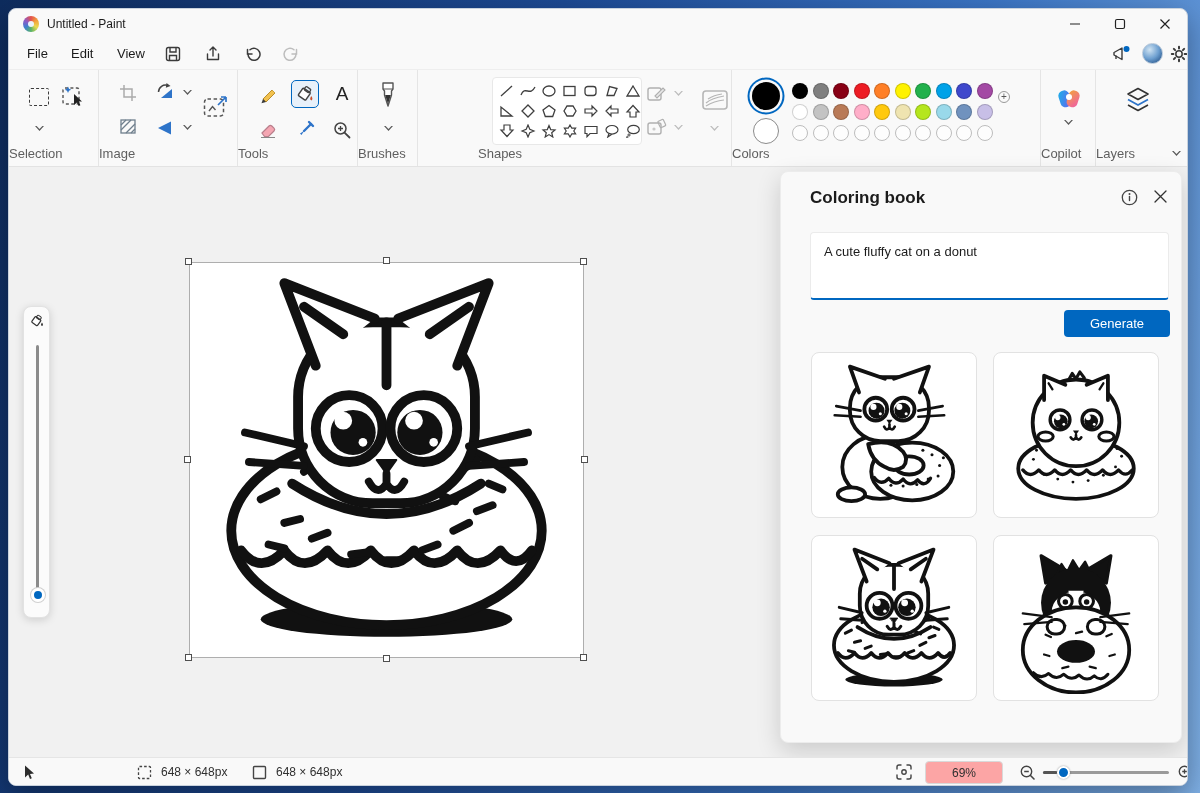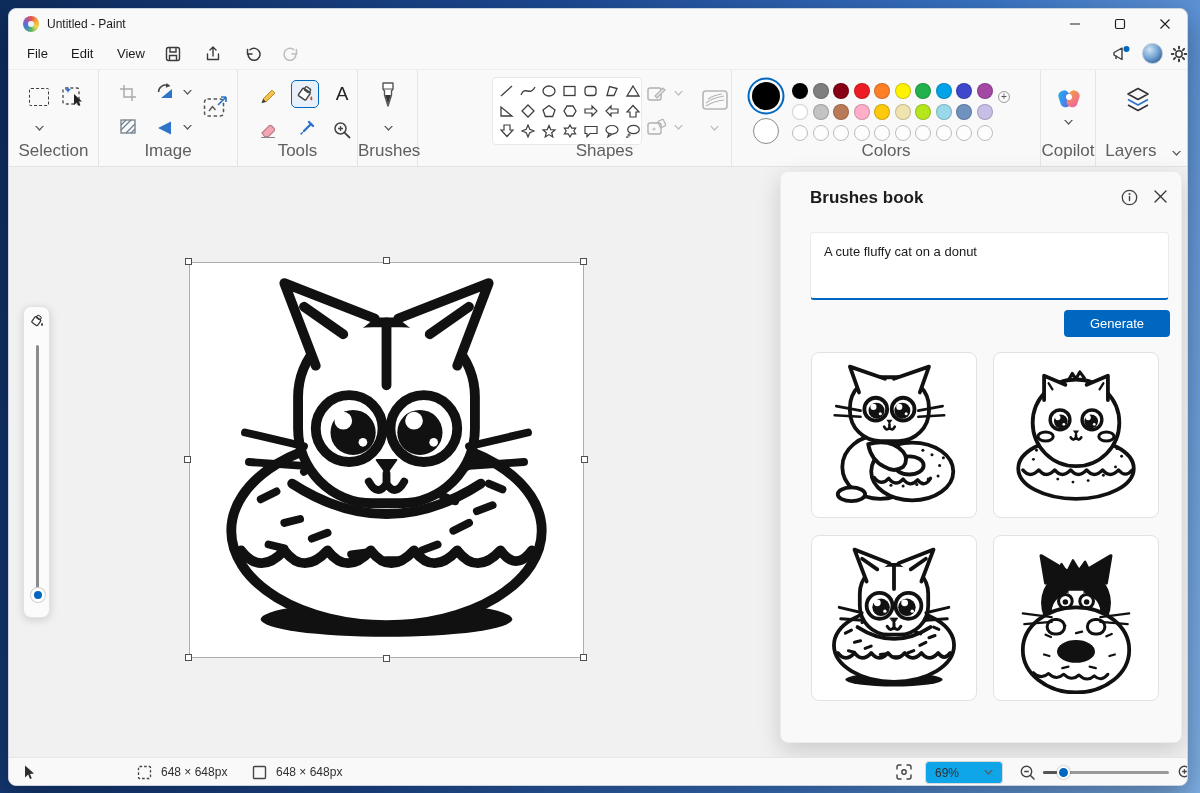--- a/index.html
+++ b/index.html
@@ -20,21 +20,21 @@
   .wbtn{width:45px;height:30px;display:flex;align-items:center;justify-content:center;background:none;border:none;cursor:pointer;}
   
   .menubar{position:relative;height:30px;}
   .menu-item{position:absolute;top:5px;font-size:13px;color:#1b1b1b;padding:2px 6px;border-radius:4px;cursor:default;}
   .mbtn{position:absolute;top:4px;width:24px;height:22px;display:flex;align-items:center;justify-content:center;border:none;background:none;cursor:pointer;}
   .avatar{position:absolute;top:4px;width:21px;height:21px;border-radius:50%;
     background:radial-gradient(circle at 35% 30%,#cfe3f2,#6d9fd0 50%,#2f5d92 85%);border:1px solid #b5c6d8;}
   
   .ribbon{position:relative;height:98px;border-top:1px solid #eee;border-bottom:1px solid #e3e3e3;background:#f9f9f9;}
   .group{position:absolute;top:0;height:100%;border-right:1px solid #e5e5e5;}
-  .g-label{position:absolute;bottom:5px;left:0;width:100%;text-align:center;font-size:17px;color:#5f5f5f;}
+  .g-label{position:absolute;bottom:5px;left:0;width:100%;text-align:left;font-size:13px;color:#5f5f5f;}
   .abs{position:absolute;}
   .chev{width:9px;height:5px;background:#5a5a5a;clip-path:polygon(0 0,50% 100%,100% 0,82% 0,50% 62%,18% 0);}
   .chev.dis{background:#bdbdbd;}
   .dashed-sq{width:20px;height:18px;border:1.6px dashed #3c3c3c;border-radius:2px;}
   .tool-cell{width:28px;height:28px;display:flex;align-items:center;justify-content:center;border-radius:5px;}
   .tool-sel{border:1.5px solid var(--accent);background:#e8f1fa;}
   .shape-box{background:#fff;border:1px solid #e8e8e8;border-radius:4px;padding:3px 4px;
     display:grid;grid-template-columns:repeat(7,20px);grid-auto-rows:19px;gap:1px;overflow:hidden;width:150px;height:68px;}
   .shape-box svg{margin:auto;display:block;}
   .swatch{width:16px;height:16px;border-radius:50%;border:1px solid rgba(0,0,0,.18);}
@@ -67,22 +67,22 @@
   .cb-close{position:absolute;left:372px;top:17px;background:none;border:none;cursor:pointer;}
   .cb-prompt{position:absolute;left:29px;top:60px;width:359px;height:68px;background:#fff;border:1px solid #ebebeb;
     border-bottom:2px solid var(--accent);border-radius:4px;font-size:13px;padding:11px 13px;color:#1b1b1b;cursor:text;}
   .cb-generate{position:absolute;left:283px;top:138px;width:106px;height:27px;border:none;border-radius:4px;
     color:#fff;font-size:13px;font-family:inherit;cursor:pointer;}
   .thumb{position:absolute;width:166px;height:166px;background:#fff;border:1px solid #e2e2e2;border-radius:8px;cursor:pointer;padding:6px;}
   .thumb svg{width:100%;height:100%;display:block;}
   
   .statusbar{position:relative;height:29px;background:#f9f9f9;border-top:1px solid #e5e5e5;font-size:12px;color:#2f2f2f;}
   .sb{position:absolute;top:0;height:100%;display:flex;align-items:center;gap:9px;}
-  .zoom-box{position:absolute;left:916px;top:3px;width:78px;height:23px;background:#0ea5e9;border:1px solid #d9d9d9;
-    border-radius:4px;display:flex;align-items:center;justify-content:space-between;padding:0 9px;cursor:pointer;}
+  .zoom-box{position:absolute;left:916px;top:3px;width:78px;height:23px;background:#fca5a5;border:1px solid #d9d9d9;
+    border-radius:4px;display:flex;align-items:center;justify-content:space-between;padding:0 26px;cursor:pointer;}
   .z-track{position:absolute;left:1034px;top:13px;width:126px;height:3px;background:#9a9a9a;border-radius:2px;}
   .z-fill{position:absolute;left:0;top:0;height:3px;width:14px;background:#555;border-radius:2px;}
   .z-thumb{position:absolute;left:14px;top:-5px;width:13px;height:13px;border-radius:50%;background:var(--accent);border:2px solid #fff;box-shadow:0 0 2px rgba(0,0,0,.4);}
 </style>
 </head>
 <body>
 
 <svg width="0" height="0" style="position:absolute">
   <defs>
     <g id="cat3" stroke-linecap="round" stroke-linejoin="round">
@@ -602,21 +602,21 @@
       <span class="handle" style="left:194px;top:-5px"></span>
       <span class="handle" style="left:391px;top:-4px"></span>
       <span class="handle" style="left:-5px;top:194px"></span>
       <span class="handle" style="left:392px;top:194px"></span>
       <span class="handle" style="left:-4px;top:392px"></span>
       <span class="handle" style="left:194px;top:393px"></span>
       <span class="handle" style="left:391px;top:392px"></span>
     </div>
 
     <div class="cb-panel">
-      <div class="cb-title">Brushes book</div>
+      <div class="cb-title">Coloring book</div>
       <span class="cb-info">
         <svg width="17" height="17">
               <circle cx="8.5" cy="8.5" r="7.2" fill="none" stroke="#444" stroke-width="1.3"></circle>
               <path d="M8.5,7.5 v4" stroke="#444" stroke-width="1.4" stroke-linecap="round"></path>
               <circle cx="8.5" cy="5" r="1" fill="#444"></circle>
             </svg>
       </span>
       <button class="cb-close">
         <svg width="15" height="15">
               <path d="M2,2 L13,13 M13,2 L2,13" stroke="#333" stroke-width="1.3" stroke-linecap="round"></path>

